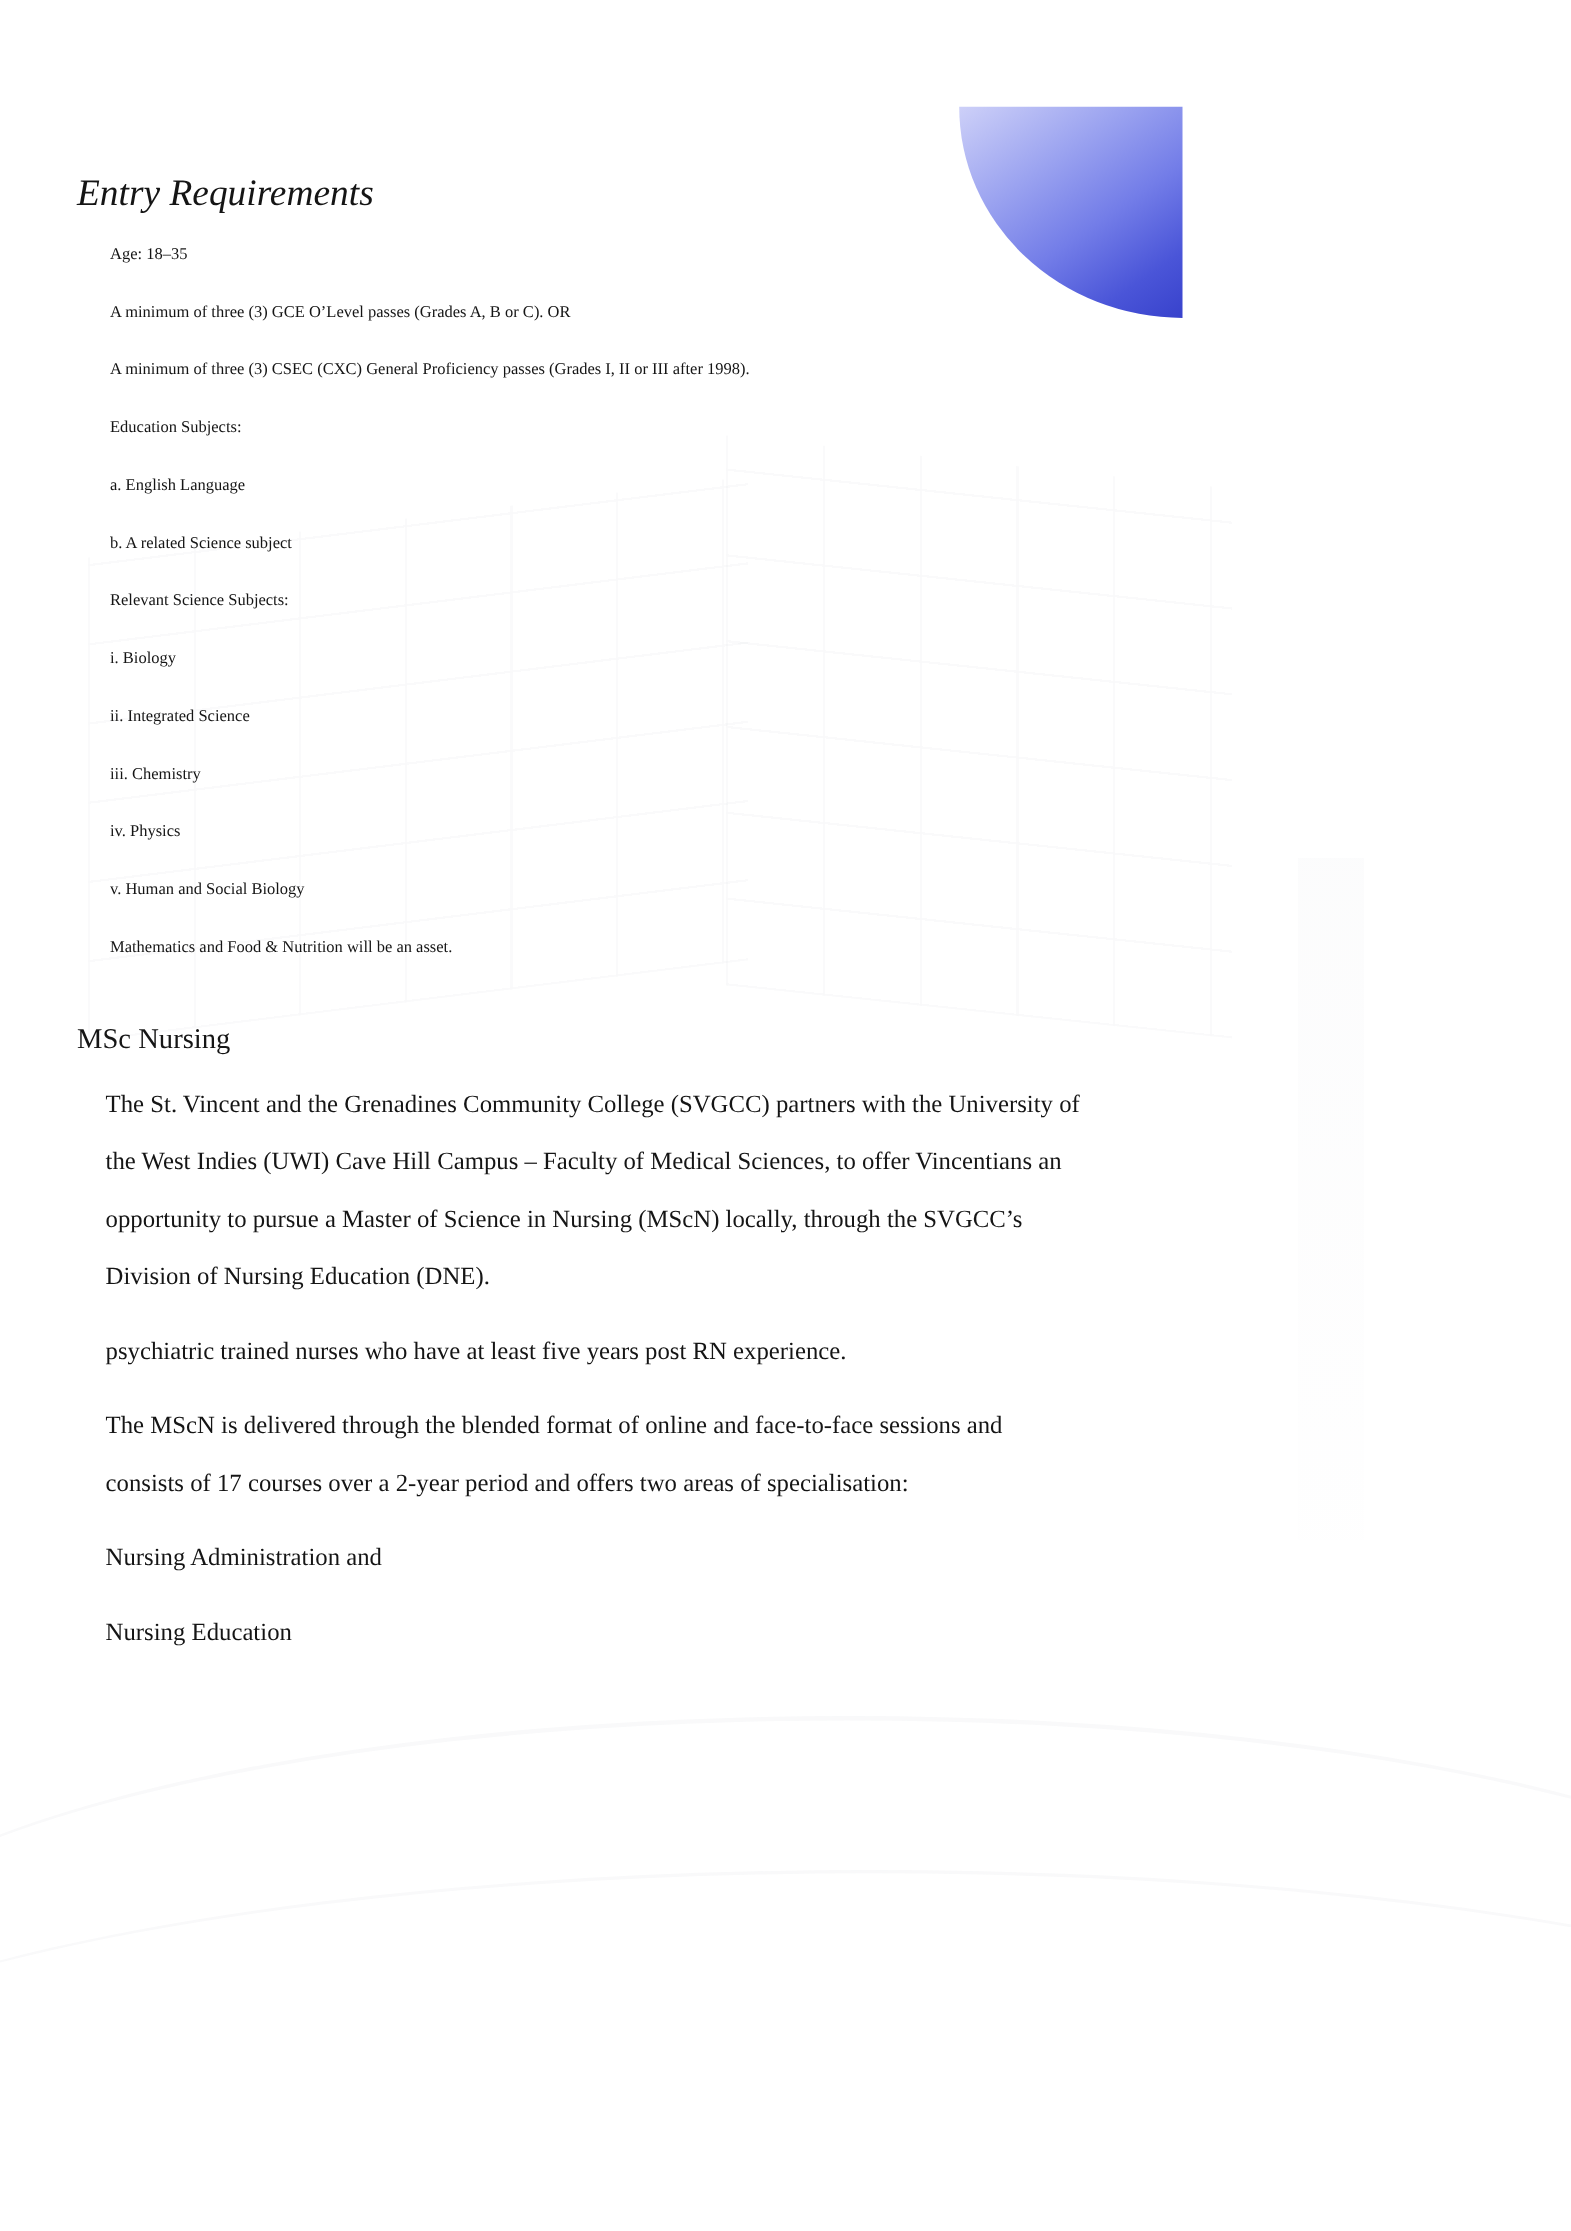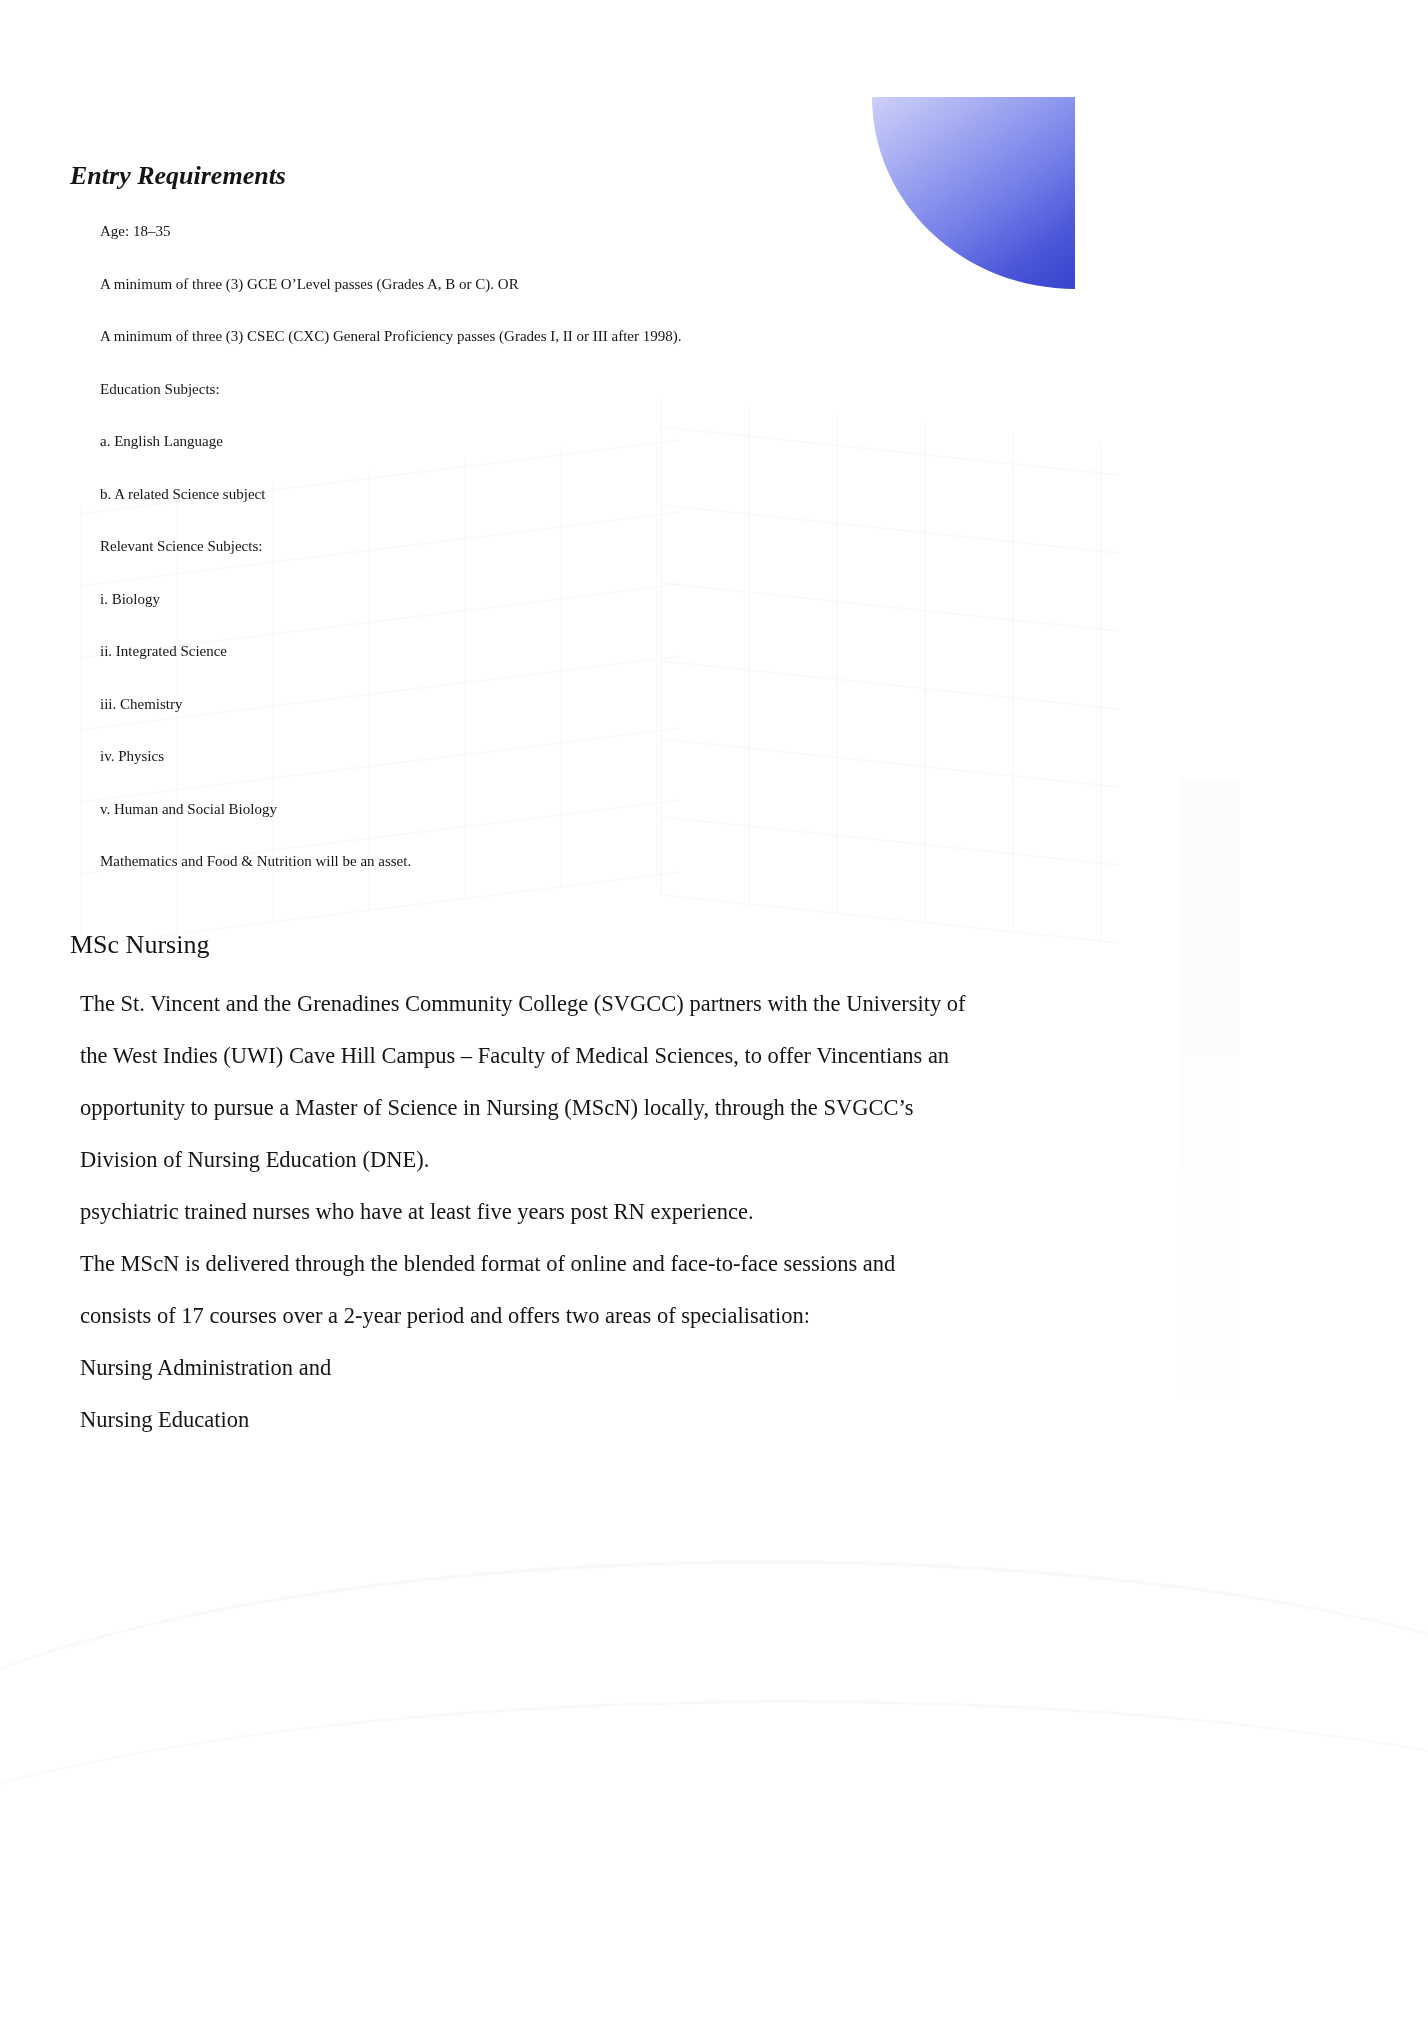--- a/index.html
+++ b/index.html
@@ -73,23 +73,23 @@
   .content {
     position: absolute;
     left: 70px;
     top: 0;
     width: 1080px;
     z-index: 2;
   }
 
   .h-entry {
     margin: 163px 0 0 0;
-    font-size: 26px;
+    font-size: 34px;
     line-height: 26px;
-    font-weight: bold;
+    font-weight: normal;
     font-style: italic;
   }
 
   .req-list {
     margin: 16px 0 0 30px;
     font-size: 15px;
   }
   .req-list .line {
     line-height: 52.5px;
     white-space: nowrap;
@@ -100,21 +100,21 @@
     font-size: 26px;
     line-height: 26px;
     font-weight: normal;
     font-style: normal;
   }
 
   .paras {
     margin: 20px 0 0 10px;
     font-size: 22.5px;
   }
-  .para { margin: 0; }
+  .para { margin: 16px; }
   .pline {
     line-height: 52px;
     white-space: nowrap;
   }
 </style>
 </head>
 <body>
 
 <div class="page">
 

